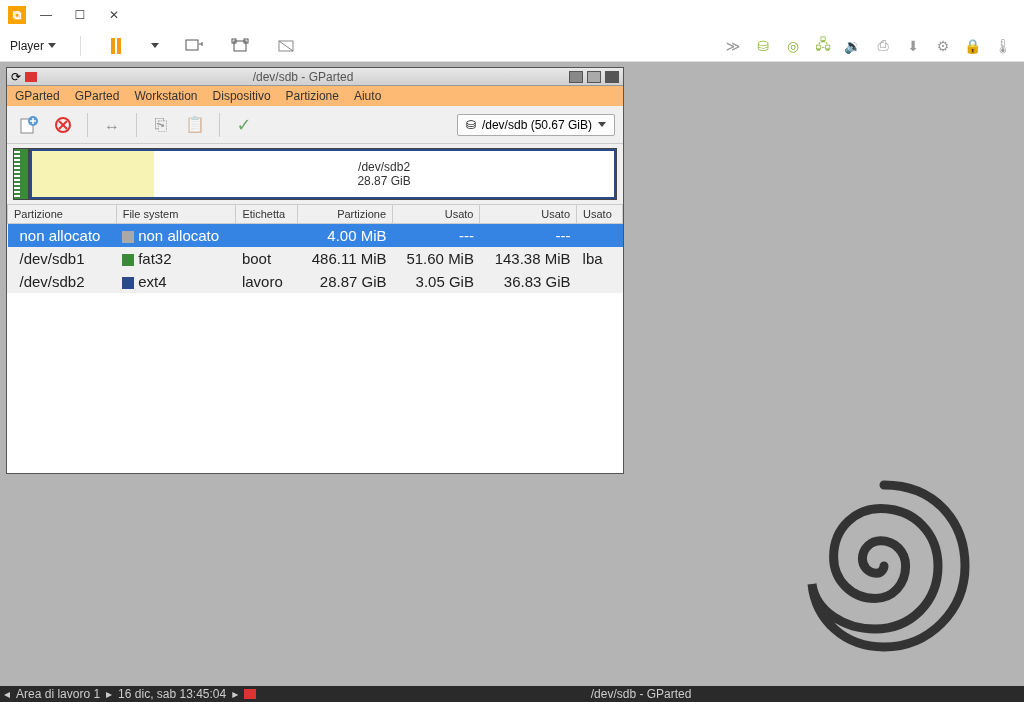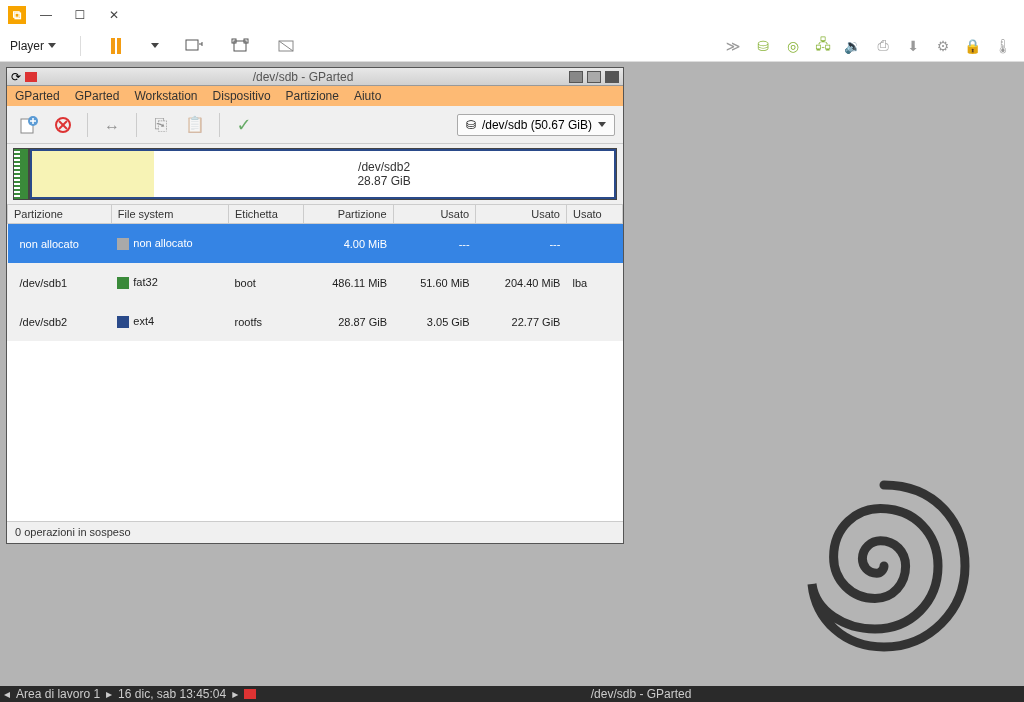--- a/index.html
+++ b/index.html
@@ -27,21 +27,21 @@
 .device-sel{margin-left:auto;border:1px solid #aaa;background:#fcfcfc;padding:3px 8px;display:flex;align-items:center;gap:6px;border-radius:2px}
 .partmap{margin:4px 6px;height:52px;display:flex;border:1px solid #444}
 .partmap .stripe{width:6px;background:repeating-linear-gradient(0deg,#3a8a3a,#3a8a3a 2px,#fff 2px,#fff 4px)}
 .partmap .small{width:10px;background:#3a8a3a;border-right:2px solid #444}
 .partmap .big{flex:1;background:#fff;border:2px solid #2a4a8a;display:flex;position:relative}
 .partmap .yellow{width:21%;background:#f7f3b5}
 .partmap .rest{flex:1;display:flex;flex-direction:column;align-items:center;justify-content:center;color:#333}
 .ptable{margin:0;width:100%;border-collapse:collapse}
 .ptable th{background:#f0f0f0;border:1px solid #ccc;padding:3px 6px;font-weight:normal;color:#333;text-align:left;font-size:11px}
 .ptable th.r{text-align:right}
-.ptable td{padding:13px 6px;font-size:11px;color:#222}
+.ptable td{padding:3px 6px;font-size:15px;color:#222}
 .ptable td.r{text-align:right}
 .ptable tr.sel td{background:#3584e4;color:#fff}
 .fscolor{display:inline-block;width:12px;height:12px;vertical-align:middle;margin-right:4px}
 .tbody-area{height:180px;background:#fff}
 .statusbar{height:22px;border-top:1px solid #ccc;padding:4px 8px;background:#f0f0f0;color:#333;font-size:11px}
 .swirl{position:absolute;right:50px;bottom:30px;width:180px;height:180px}
 .taskbar{position:absolute;bottom:0;left:0;right:0;height:16px;background:#2a2a2a;color:#ccc;display:flex;align-items:center;font-size:10px;padding:0 4px;gap:6px}
 .taskbar .task{flex:1;text-align:center}
 .rt-icons{margin-left:auto;display:flex;gap:8px;align-items:center}
 .rt-icons .ico{color:#999;font-size:14px}
@@ -187,36 +187,35 @@
             <td class="r">---</td>
             <td class="r">---</td>
             <td></td>
           </tr>
           <tr>
             <td style="padding-left:12px">/dev/sdb1</td>
             <td><span class="fscolor" style="background:#3a8a3a"></span>fat32</td>
             <td>boot</td>
             <td class="r">486.11 MiB</td>
             <td class="r">51.60 MiB</td>
-            <td class="r">204.40 MiB</td>
+            <td class="r">143.38 MiB</td>
             <td>lba</td>
           </tr>
           <tr>
             <td style="padding-left:12px">/dev/sdb2</td>
             <td><span class="fscolor" style="background:#2a4a8a"></span>ext4</td>
-            <td>rootfs</td>
+            <td>lavoro</td>
             <td class="r">28.87 GiB</td>
             <td class="r">3.05 GiB</td>
-            <td class="r">22.77 GiB</td>
+            <td class="r">36.83 GiB</td>
             <td></td>
           </tr>
         </tbody>
     </table>
     <div class="tbody-area"></div>
-    <div class="statusbar">0 operazioni in sospeso</div>
   </div>
 
   <svg class="swirl" viewBox="0 0 100 100">
     <path d="M50 5 C78 5 95 25 95 50 C95 75 75 95 50 95 C28 95 12 80 10 60 C12 75 28 85 45 85 C65 85 80 70 80 50 C80 32 67 18 48 18 C35 18 22 28 22 45 C22 58 32 68 45 68 C55 68 62 60 62 50 C62 42 56 36 48 36 C43 36 38 40 38 46 C38 50 41 54 46 54 C48 54 50 52 50 50" fill="none" stroke="#333" stroke-width="5" stroke-linecap="round"></path>
   </svg>
 </div>
 
 <div class="taskbar">
   <span>◂</span>
   <span>Area di lavoro 1</span>

